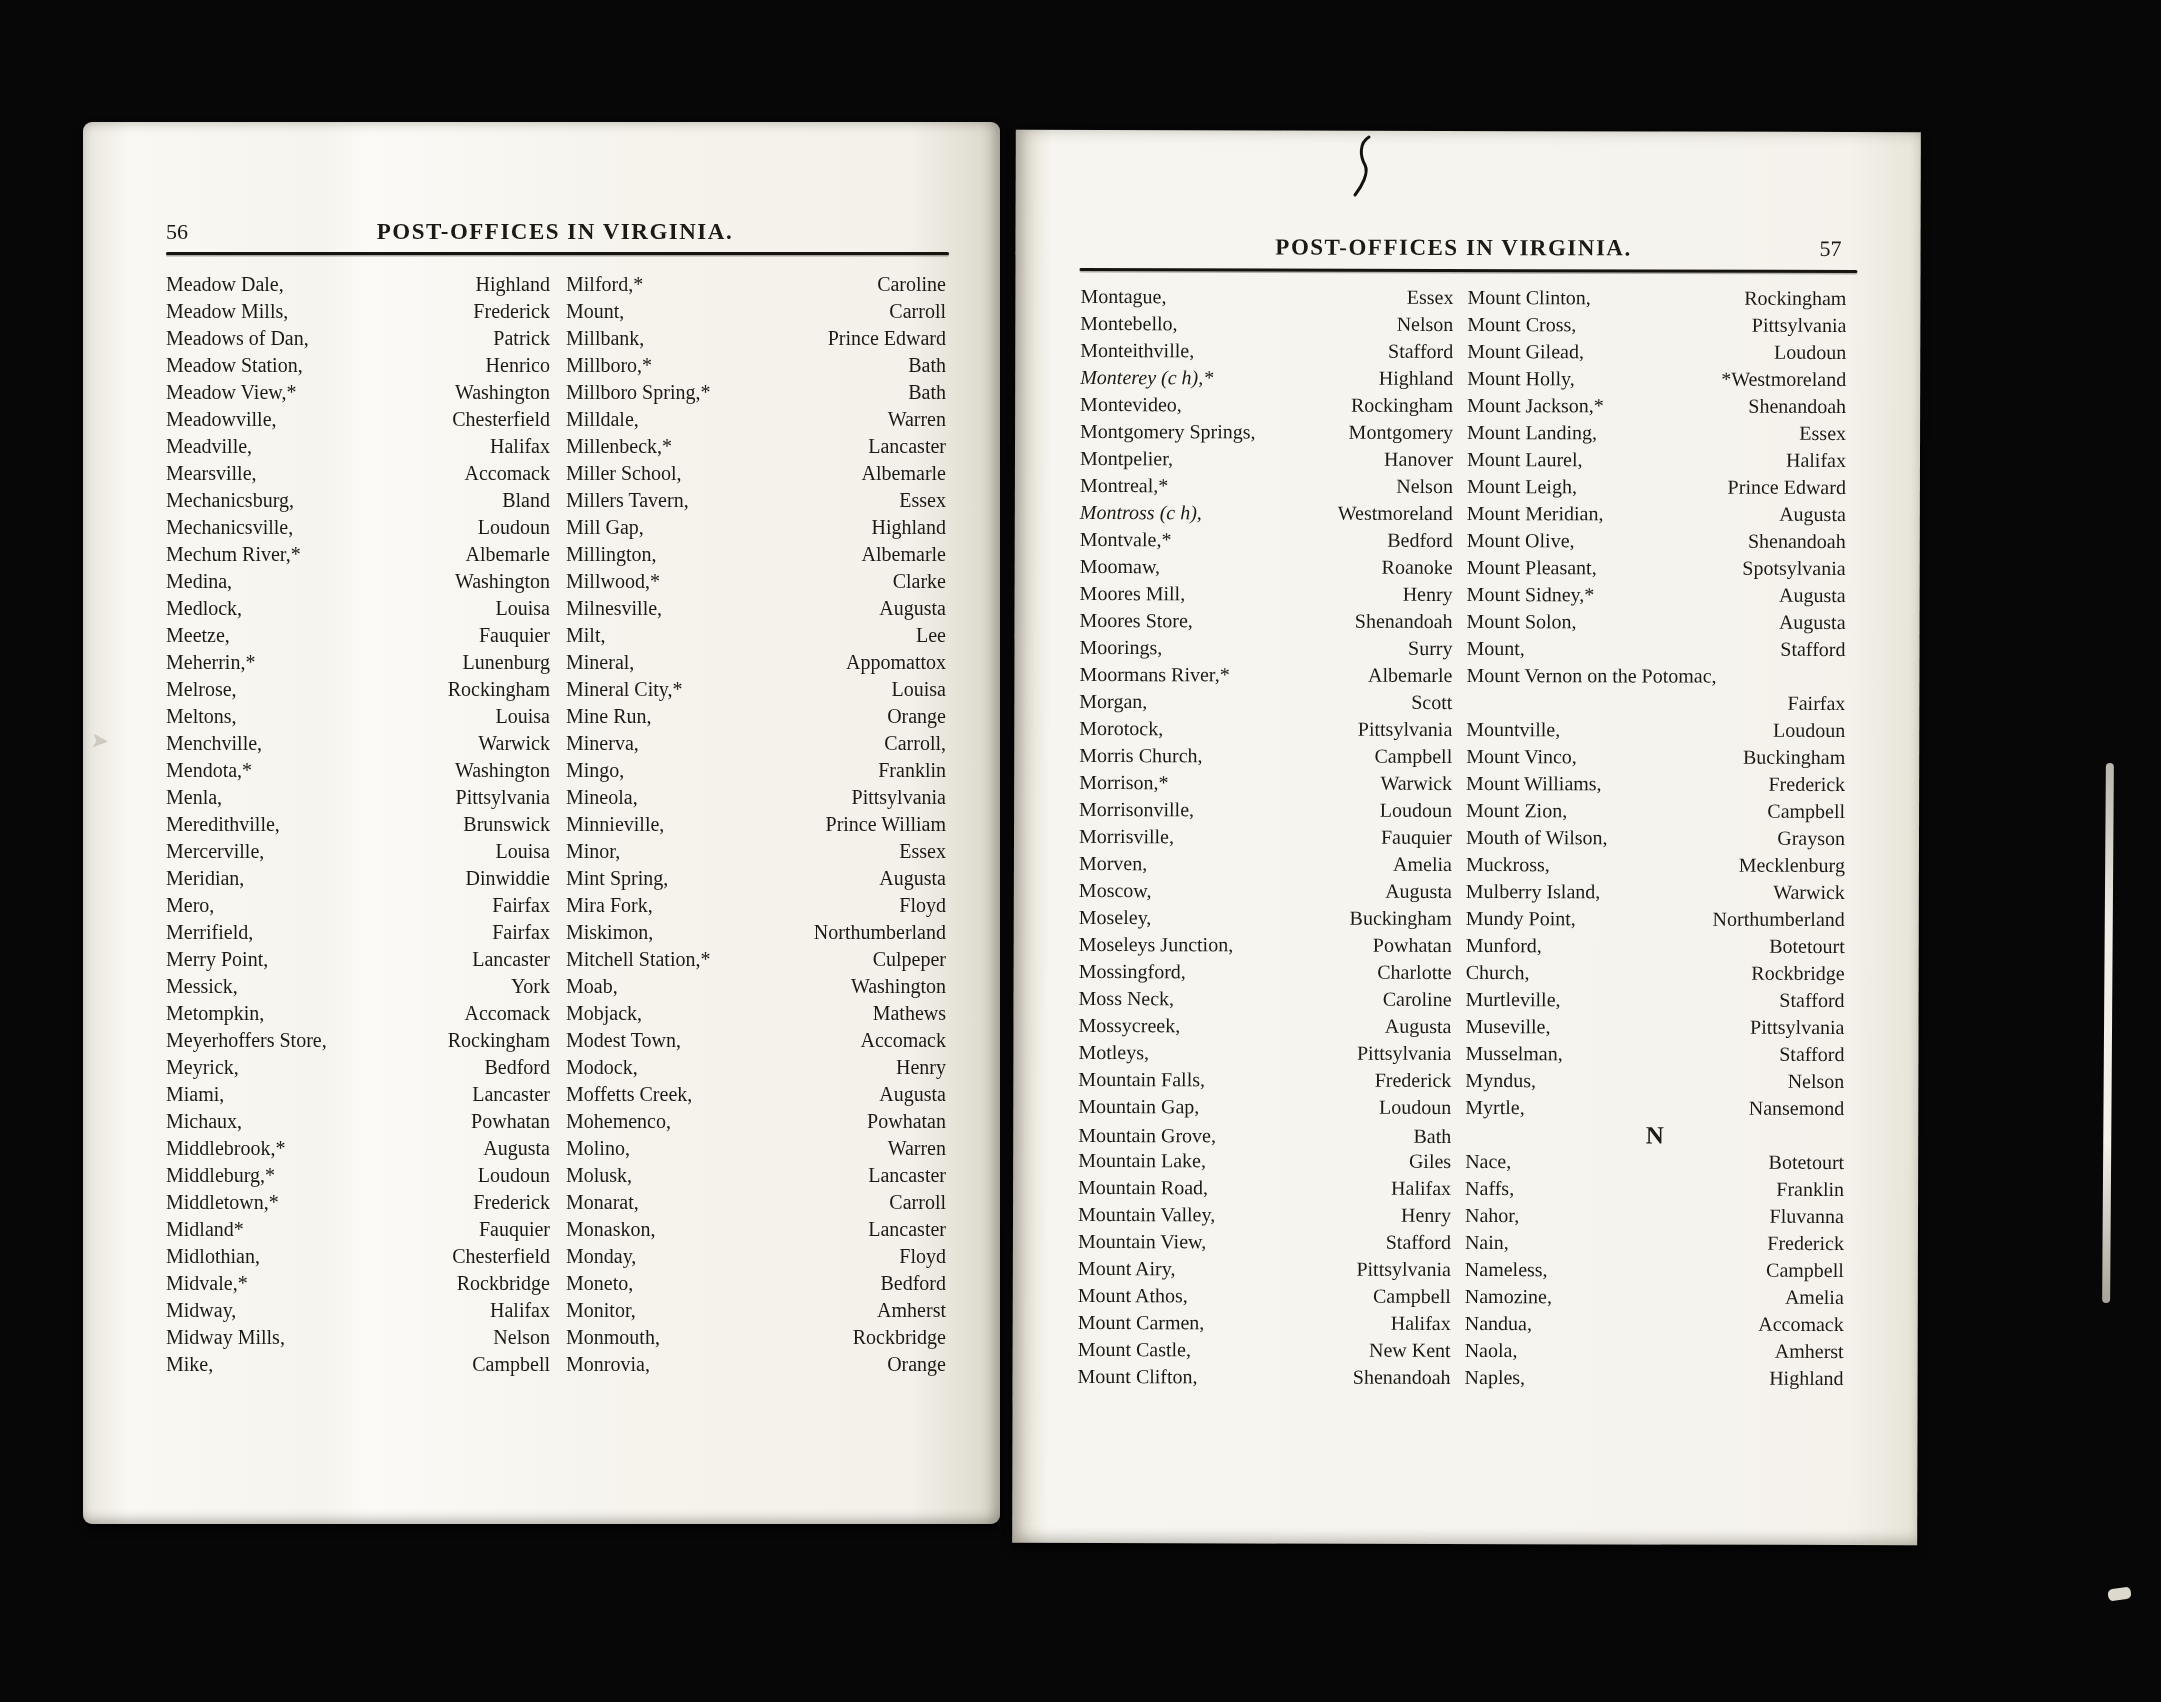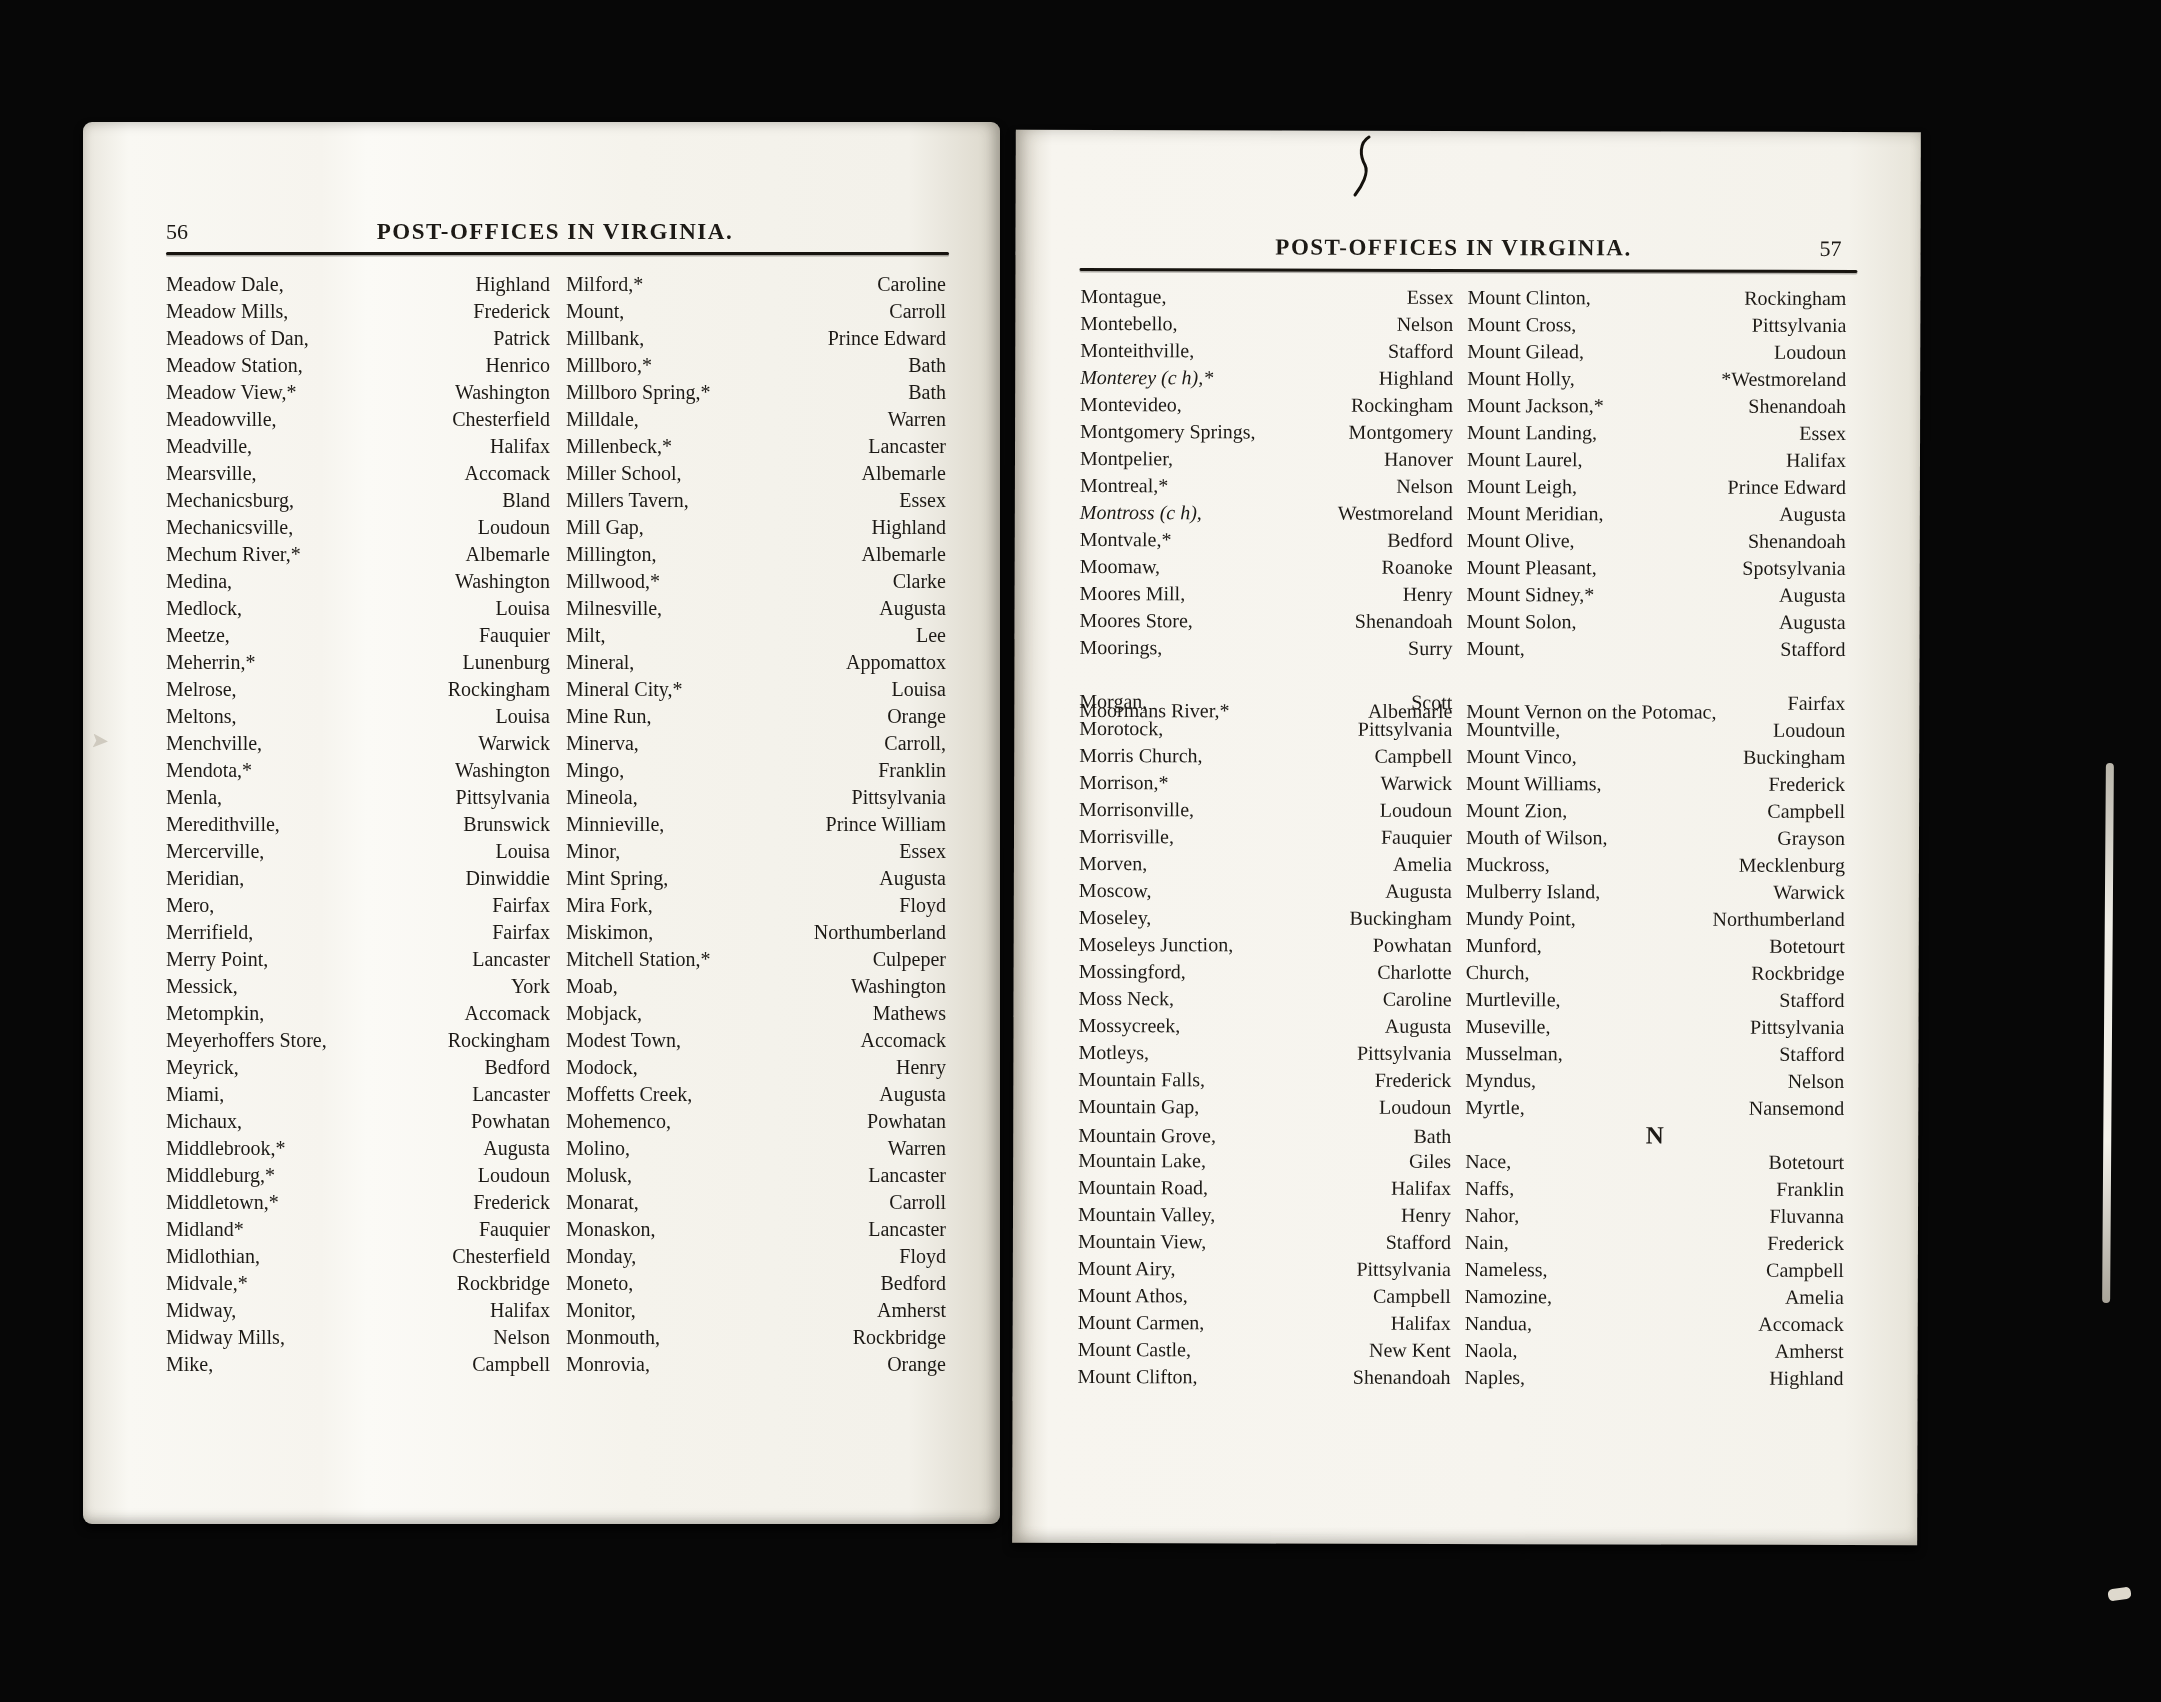--- a/index.html
+++ b/index.html
@@ -46,21 +46,21 @@
   .pair{display:flex;justify-content:space-between;align-items:baseline;}
   .page.left  .pair.p1{width:384px;margin-right:16px;align-items:center;}
   .page.left  .pair.p2{width:380px;justify-content:space-between;}
   .page.right .pair.p1{width:373px;margin-right:14px;}
   .page.right .pair.p2{width:379px;}
   .name,.county,.span-name,.letter{
     font-size:20px;line-height:27px;white-space:nowrap;
   }
   .county{text-align:right;padding-left:10px;}
   .name.it{font-style:italic;}
-  .span-name{text-align:right;margin-top:36px;}
+  .span-name{text-align:right;}
   .letter{width:100%;text-align:center;font-weight:bold;font-size:25px;}
   
   .squiggle{position:absolute;left:1340px;top:134px;}
   .sliver{
     position:absolute;left:2104px;top:763px;width:8px;height:540px;
     background:linear-gradient(180deg,#b9b5aa,#efede6 30%,#f3f1ea 70%,#a9a499);
     border-radius:4px;transform:rotate(.4deg);
   }
   .dash{
     position:absolute;left:2108px;top:1588px;width:23px;height:12px;

